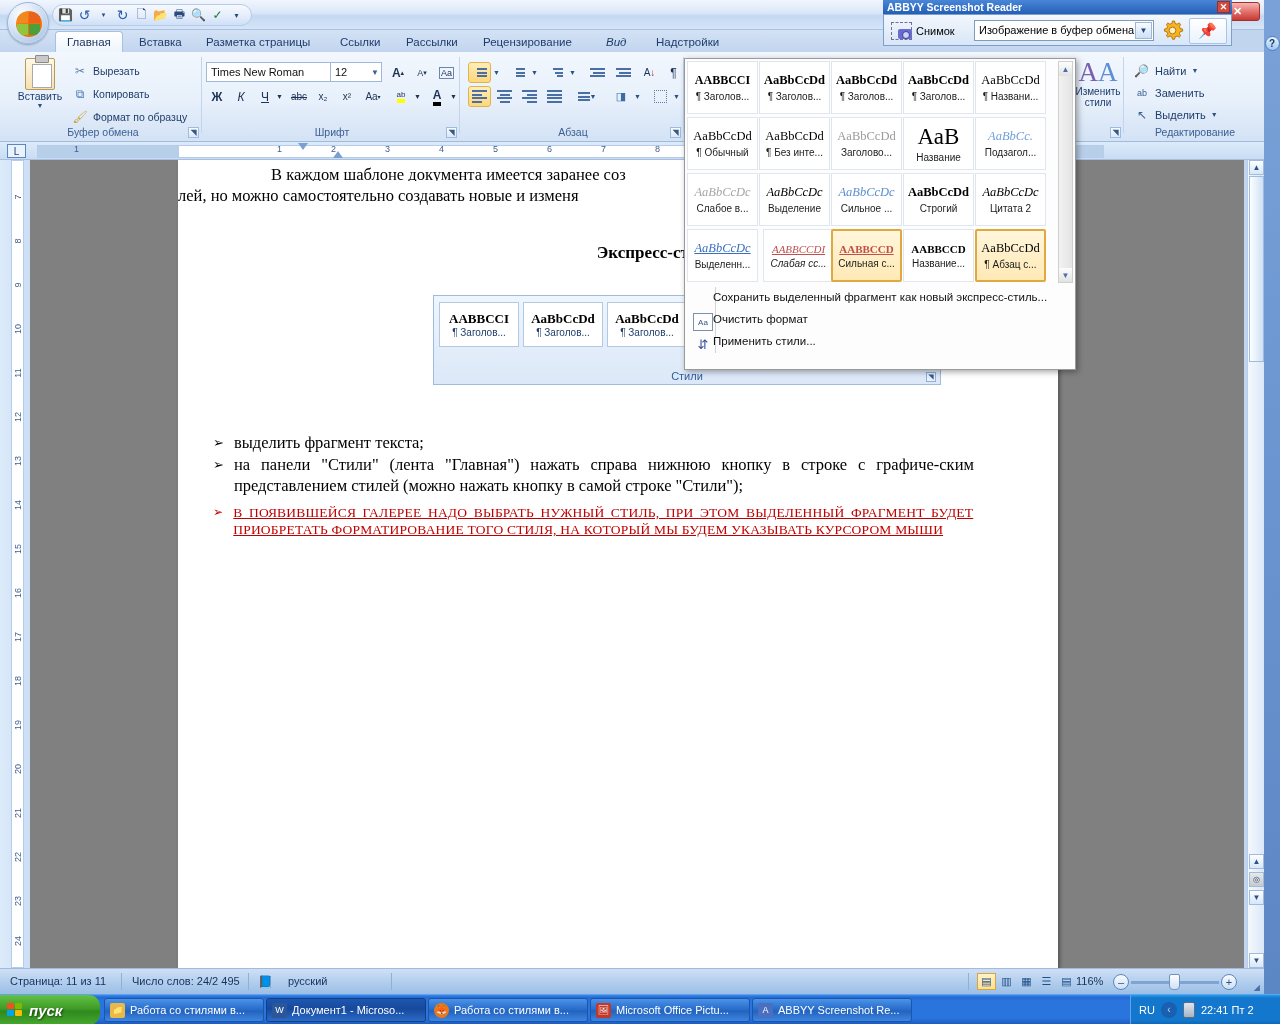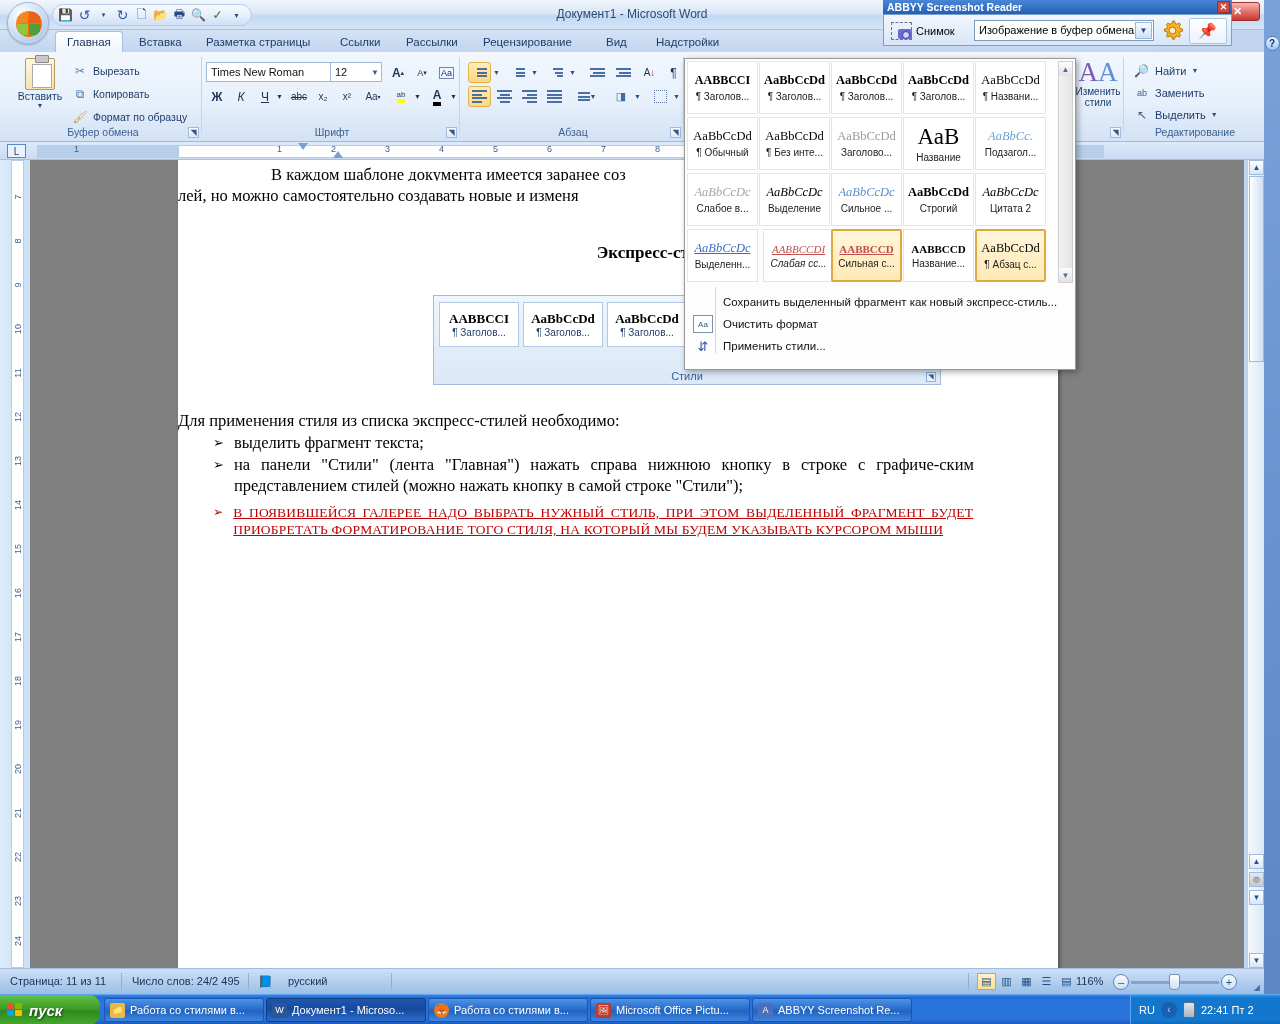--- a/index.html
+++ b/index.html
@@ -167,21 +167,21 @@
   .gcell{position:absolute;width:71px;height:53px;background:#fff;border:1px solid #dfe6ef;
     display:flex;flex-direction:column;align-items:center;justify-content:center;overflow:hidden;}
   .gcell.sel{border:2px solid #e0a940;background:linear-gradient(to bottom,#fff6dc,#ffe9b5);border-radius:2px;}
   .gcell .pv{font-family:"Liberation Serif",serif;font-size:12.5px;color:#000;white-space:nowrap;}
   .gcell .nm{font-size:10px;color:#1c1c1c;white-space:nowrap;margin-top:3px;}
   .gscroll{position:absolute;right:2px;top:2px;width:15px;height:222px;
     background:linear-gradient(to right,#f2f2f2,#e4e4e4);border:1px solid #cfcfcf;}
   .gsbtn{position:absolute;left:0;width:13px;height:14px;display:flex;align-items:center;
     justify-content:center;font-size:8px;color:#4a6fa5;background:linear-gradient(to bottom,#fdfdfd,#e2e2e2);}
   .menu{position:absolute;left:2px;top:228px;width:388px;}
-  .mitem{height:22px;display:flex;align-items:center;gap:10px;padding-left:6px;font-size:11.5px;color:#111;}
+  .mitem{height:22px;display:flex;gap:0;padding-left:6px;font-size:11.5px;color:#111;}
   .mico{width:20px;height:18px;display:flex;align-items:center;justify-content:center;font-size:11px;color:#36558c;}
   .mdiv{position:absolute;left:30px;top:228px;width:1px;height:66px;background:#d4d4d4;}
   
   #abbyy{
     position:absolute;left:883px;top:0px;width:349px;height:46px;z-index:60;
   }
   .abbyy-title{position:absolute;left:0;top:0;width:349px;height:14px;
     background:linear-gradient(to bottom,#4a86d8,#2360b5);
     color:#fff;font-size:10.5px;font-weight:bold;padding-left:4px;line-height:14px;}
   .abbyy-close{position:absolute;right:2px;top:1px;width:13px;height:12px;background:#d24a3c;
@@ -281,36 +281,35 @@
       <span class="qi" style="color:#2a5fa8;font-size:14px;">↺</span>
       <span class="qi" style="font-size:7px;">▾</span>
       <span class="qi" style="color:#2a5fa8;font-size:14px;">↻</span>
       <span class="qi">🗋</span>
       <span class="qi" style="color:#c89a3c;">📂</span>
       <span class="qi">🖶</span>
       <span class="qi">🔍</span>
       <span class="qi" style="color:#1f7a2e;">✓</span>
       <span class="qi" style="font-size:8px;">▾</span>
     </div>
-    <div class="win-title">Документ1 - Microsoft Word</div>
     <div class="win-btns">
       <div class="wb">_</div>
       <div class="wb">□</div>
       <div class="wb close">✕</div>
     </div>
   </div>
 
   <div class="tabstrip">
     <div class="tab active" style="left:55px;">Главная</div>
     <div class="tab" style="left:128px;">Вставка</div>
     <div class="tab" style="left:195px;">Разметка страницы</div>
     <div class="tab" style="left:329px;">Ссылки</div>
     <div class="tab" style="left:395px;">Рассылки</div>
     <div class="tab" style="left:472px;">Рецензирование</div>
-    <div class="tab" style="left:595px;">Вид</div>
+    <div class="tab" style="left:595px;font-style:italic;">Вид</div>
     <div class="tab" style="left:645px;">Надстройки</div>
   </div>
 
   <div class="ribbon">
 
     <div class="grp" style="left:4px;width:198px;">
       <div class="paste-big">
         <div class="paste-ico"></div>
         <div class="sm">Вставить</div>
         <div style="font-size:7px;color:#2b5285;">▼</div>
@@ -558,21 +557,20 @@
     <span class="vt" style="top:736px;">23</span>
     <span class="vt" style="top:776px;">24</span>
   </div>
 
   <div class="docarea">
     <div class="page">
       <div class="doc-text" style="position:absolute;left:93px;top:4px;width:720px;overflow:hidden;height:17px;">В каждом шаблоне документа имеется заранее соз</div>
       <div class="doc-text" style="position:absolute;left:0px;top:25px;width:760px;">лей, но можно самостоятельно создавать новые и изменя</div>
       <div class="doc-text" style="position:absolute;left:0px;top:82px;width:540px;text-align:right;font-weight:bold;font-size:17px;">Экспресс-стили</div>
 
-      <div class="doc-text" style="position:absolute;left:0px;top:250px;width:800px;">Для применения стиля из списка экспресс-стилей необходимо:</div>
 
       <div style="position:absolute;left:35px;top:272px;width:770px;display:flex;gap:10px;">
         <span class="doc-text" style="font-size:13px;">➢</span>
         <span class="doc-text">выделить фрагмент текста;</span>
       </div>
 
       <div style="position:absolute;left:35px;top:294px;width:765px;display:flex;gap:10px;">
         <span class="doc-text" style="font-size:13px;">➢</span>
         <span class="doc-text" style="display:block;width:740px;text-align:justify;">на панели "Стили" (лента "Главная") нажать справа нижнюю кнопку в строке с графиче-ским представлением стилей (можно нажать кнопку в самой строке "Стили");</span>
       </div>

